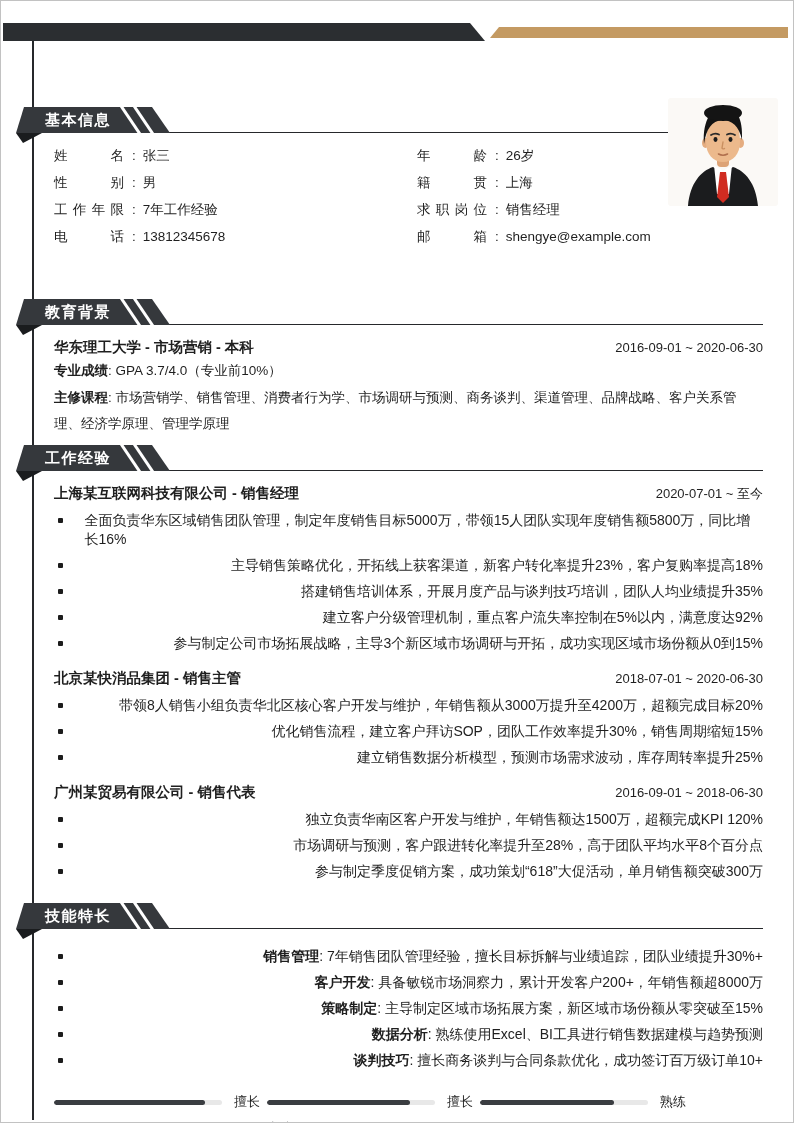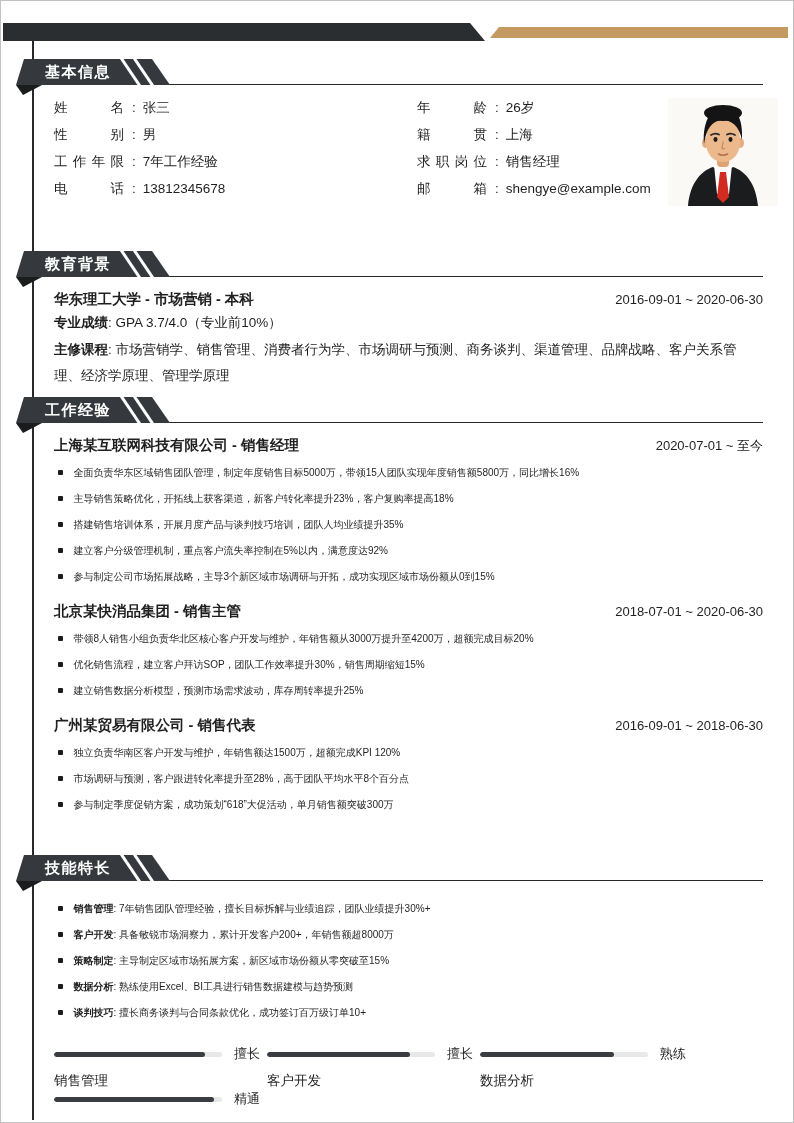--- a/index.html
+++ b/index.html
@@ -24,21 +24,21 @@
   }
 
   
   .vline {
     position:absolute; left:31px; top:40px; width:2px; height:1079px;
     background:var(--rule,#1a1b1d);
   }
 
   
   .sec { position:absolute; left:1px; right:1px; }
-  .ribbon-row { position:relative; height:26px; }
+  .ribbon-row { position:relative; height:26px;margin-top:48px; }
   .sec-rule {
     position:absolute; left:20px; right:29px; top:24.5px; height:1.5px;
     background:var(--rule,#2b2d30);
   }
   .ribbon {
     position:absolute; left:14px; top:0; width:154px; height:26px;
     background:var(--ribbon,#35383c);
     clip-path:polygon(8px 0, 136px 0, 154px 100%, 0 100%);
   }
   .ribbon .slit {
@@ -75,21 +75,21 @@
 
   
   .entry-header { display:flex; justify-content:space-between; align-items:baseline; margin-top:13px;gap:35px; }
   .entry-title { font-size:14.5px; font-weight:bold; }
   .entry-date  { font-size:13px; white-space:nowrap; }
   .edu-row { font-size:13.5px; line-height:26px; margin-top:1px; }
   .edu-row b { font-weight:bold; }
 
   
   ul.bullets { list-style:none; margin:4px 0 0 0; padding:0 0 0 4px; }
-  ul.bullets li { display:flex; gap:11px; padding:3.5px 0; line-height:19px; font-size:10px; }
+  ul.bullets li { display:flex; gap:22px; padding:3.5px 0; line-height:19px; font-size:14px;justify-content:space-between; }
   .bullet-sq { flex:0 0 auto; width:4.5px; height:4.5px; margin-top:7.5px; background:#1c1c1c; border-radius:1px; }
   .skill-label { font-weight:bold; }
 
   
   .bars-row { display:flex; margin-top:20px; padding-left:0; }
   .bars-row.second { margin-top:0; }
   .bar-block { width:213px; }
   .bar-top { display:flex; align-items:center; gap:12px; }
   .bar-track { width:168px; height:5px; border-radius:2.5px; background:var(--bar_track,#e8e8e8); overflow:hidden; }
   .bar-fill { height:5px; border-radius:2.5px; background:var(--bar_fill,#3a3d41); }

